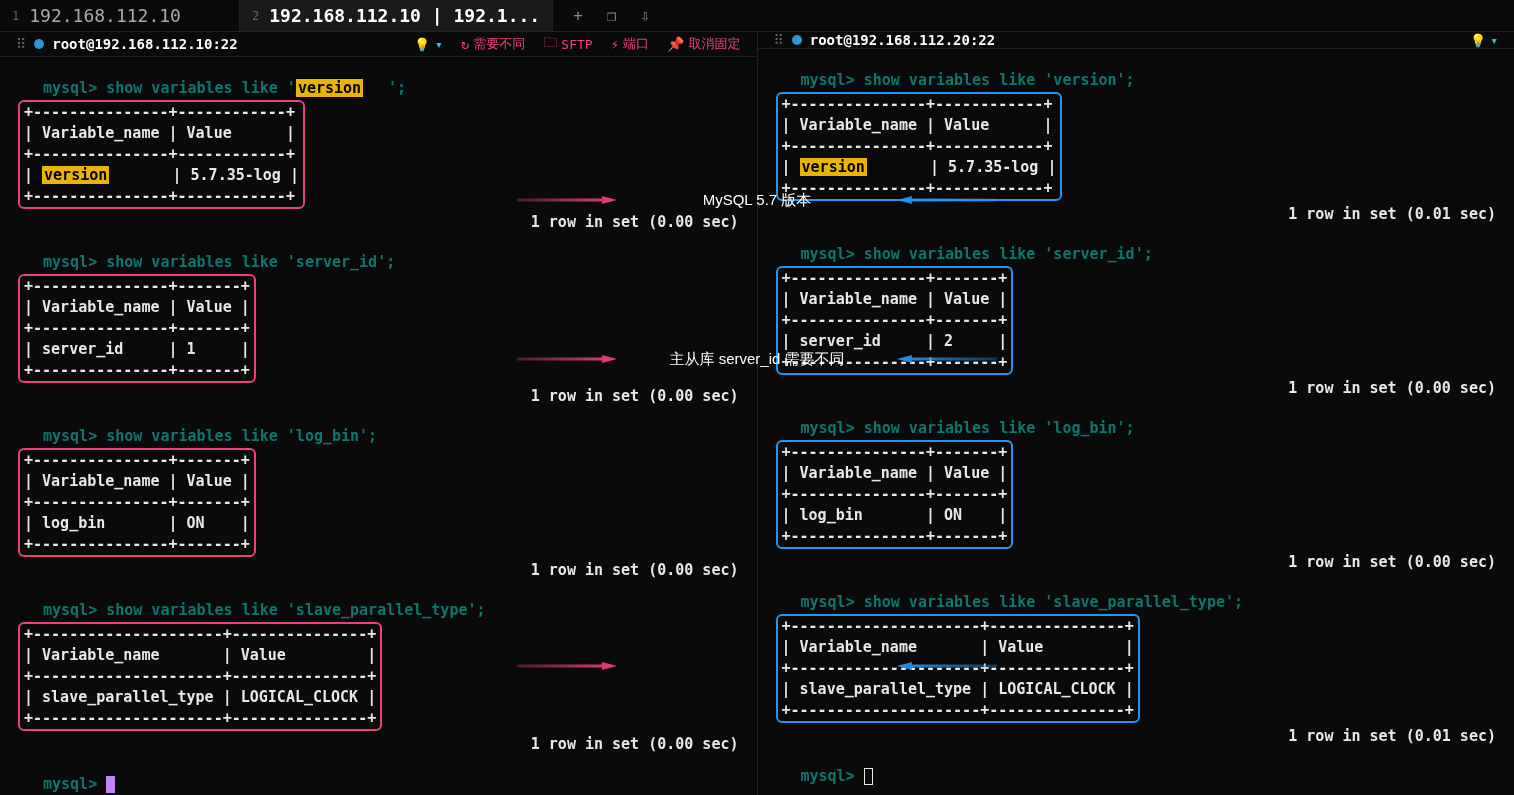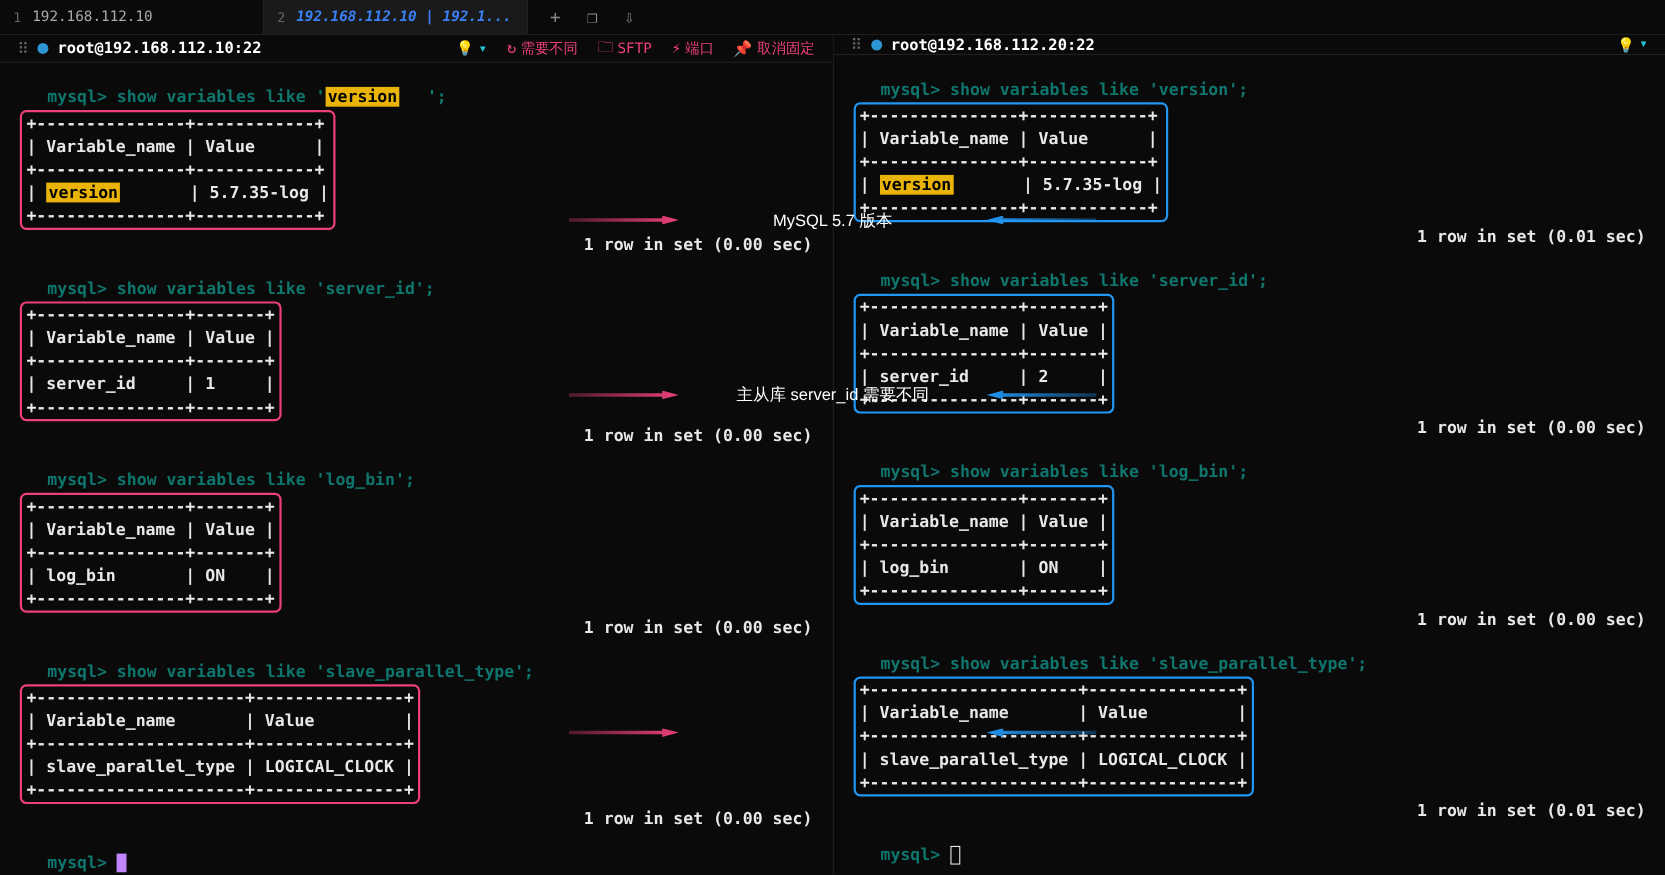--- a/index.html
+++ b/index.html
@@ -33,26 +33,25 @@
     .tab.active {
       background: #1a1a1a;
     }
     .tab-num {
       color: #666;
       margin-right: 10px;
       font-size: 12px;
     }
     .tab-title {
       color: #aaa;
-      font-size: 13px;
+      font-size: 18px;
     }
     .tab.active .tab-title {
-      color: #3b82f6;
+      color: #ffffff;
       font-weight: bold;
-      font-style: italic;
     }
     .tab-actions {
       display: flex;
       align-items: center;
       gap: 24px;
       padding: 0 20px;
     }
     .tab-action-icon {
       color: #888;
       cursor: pointer;

